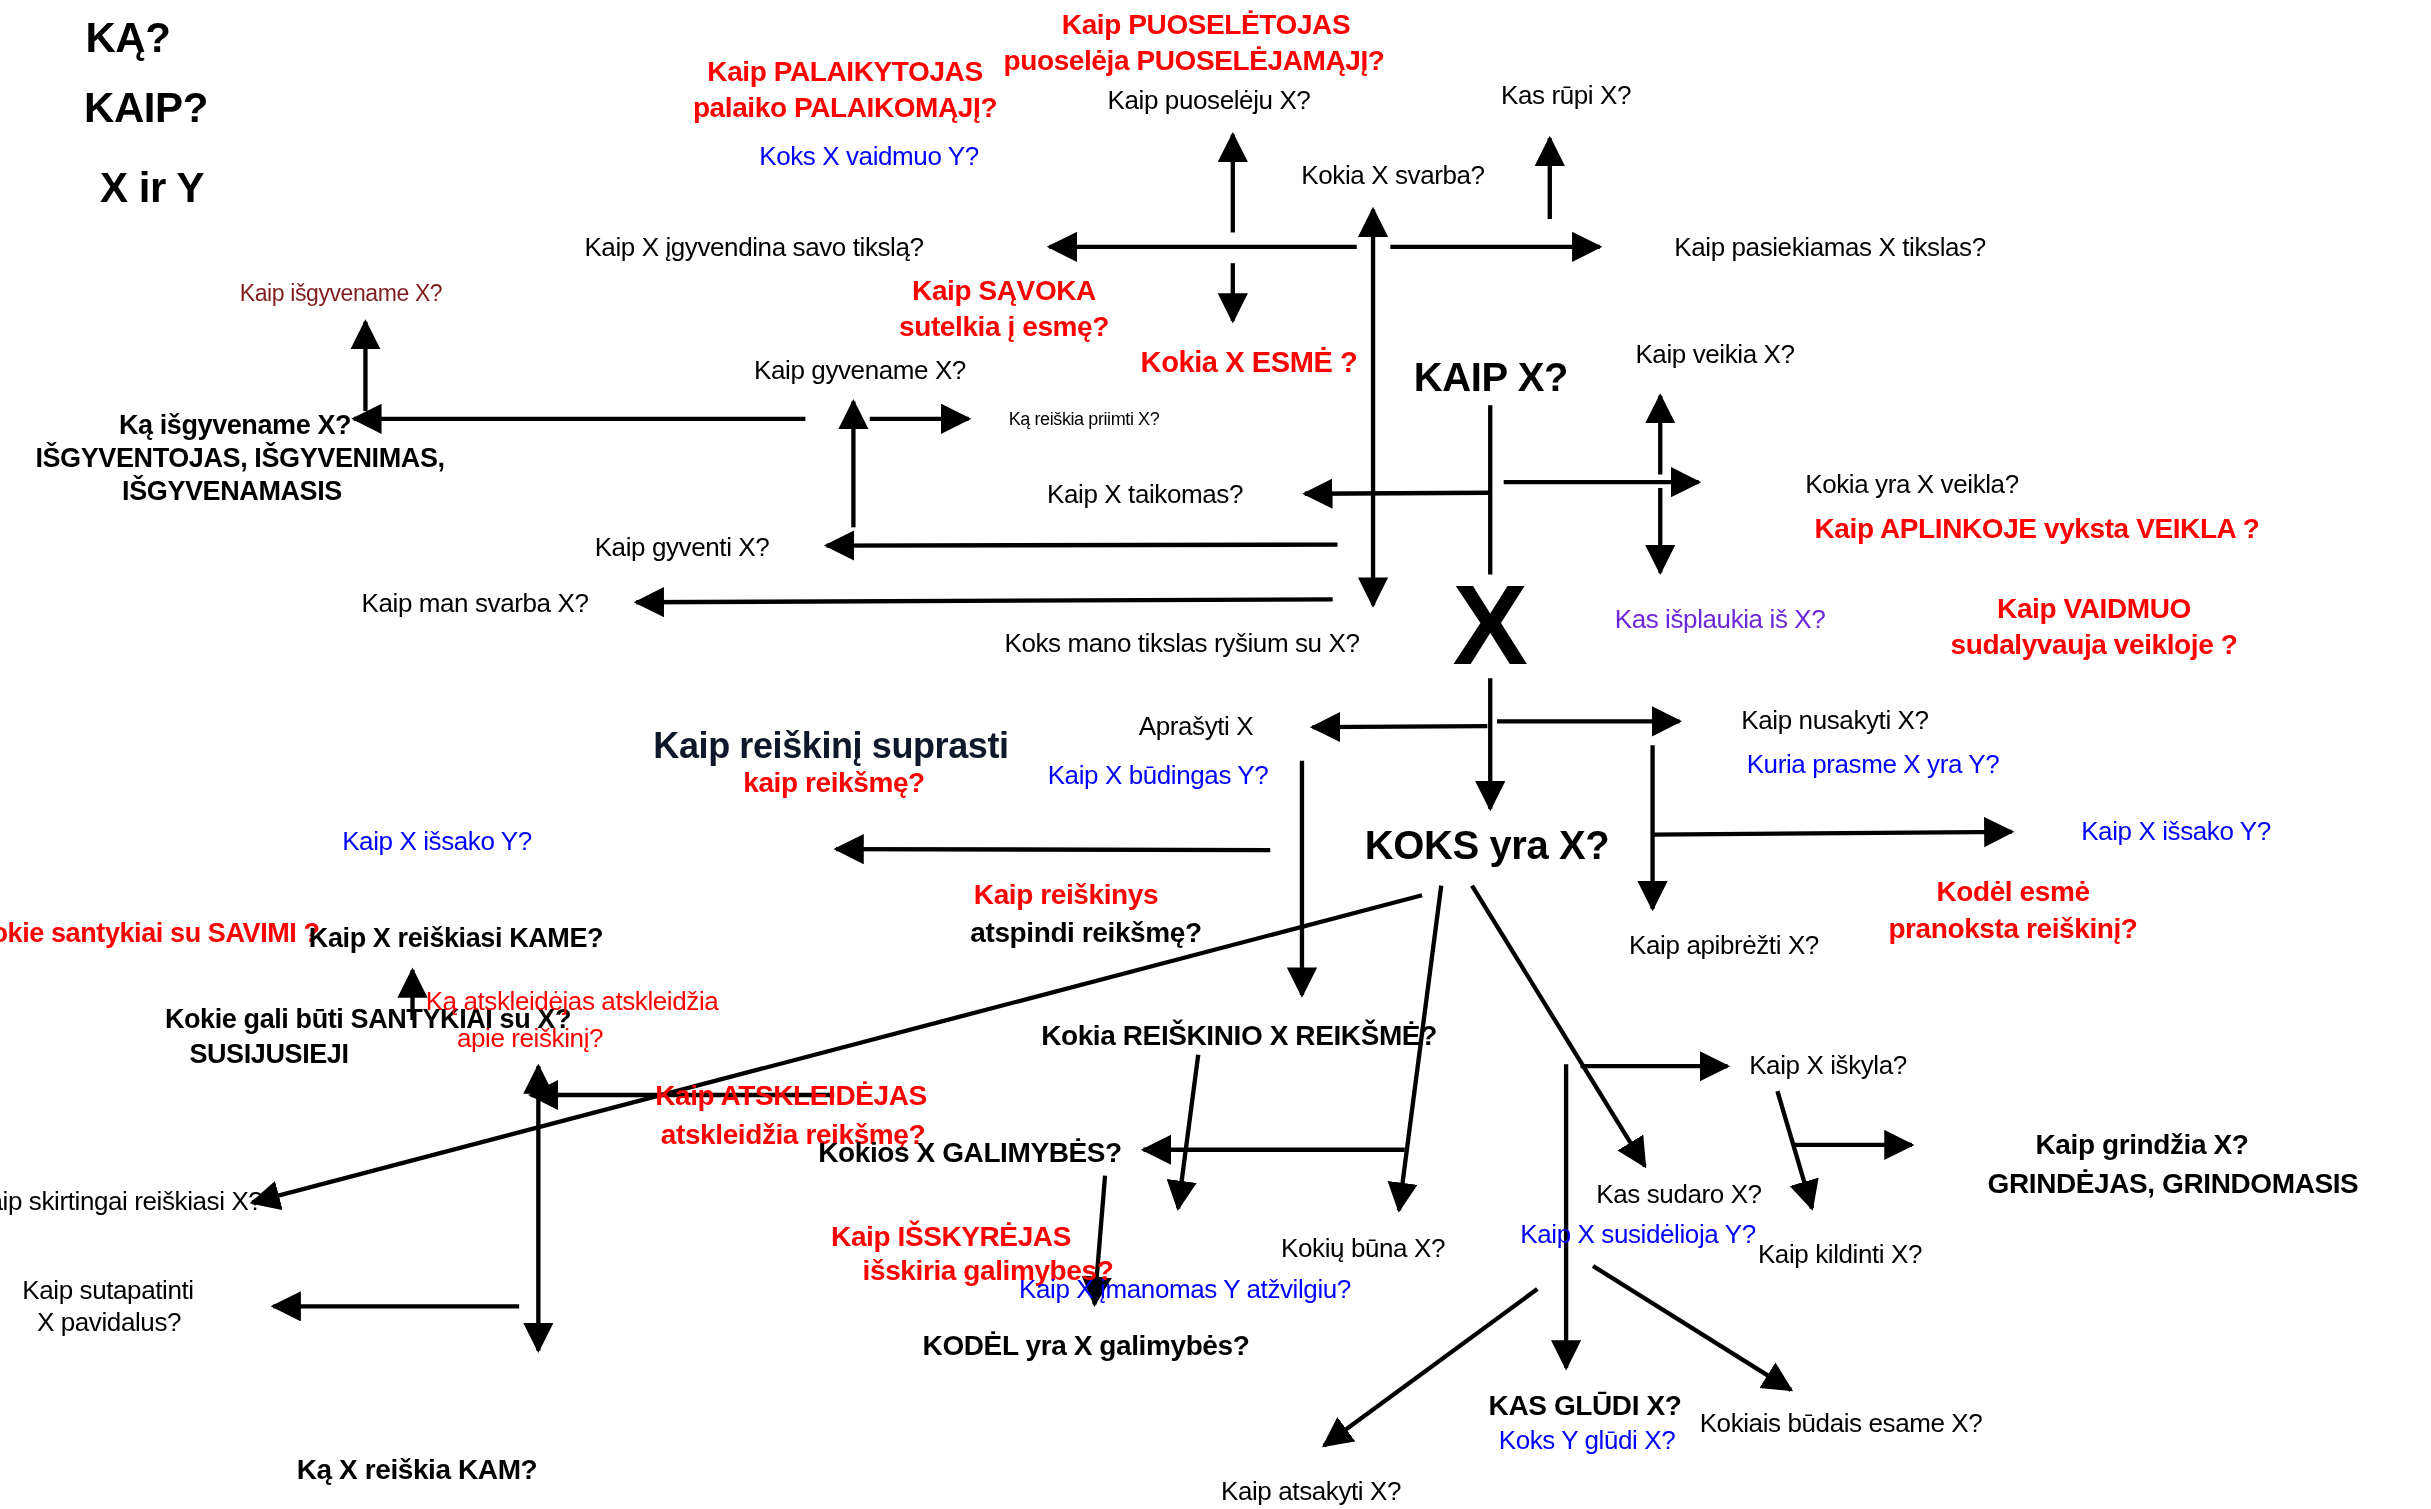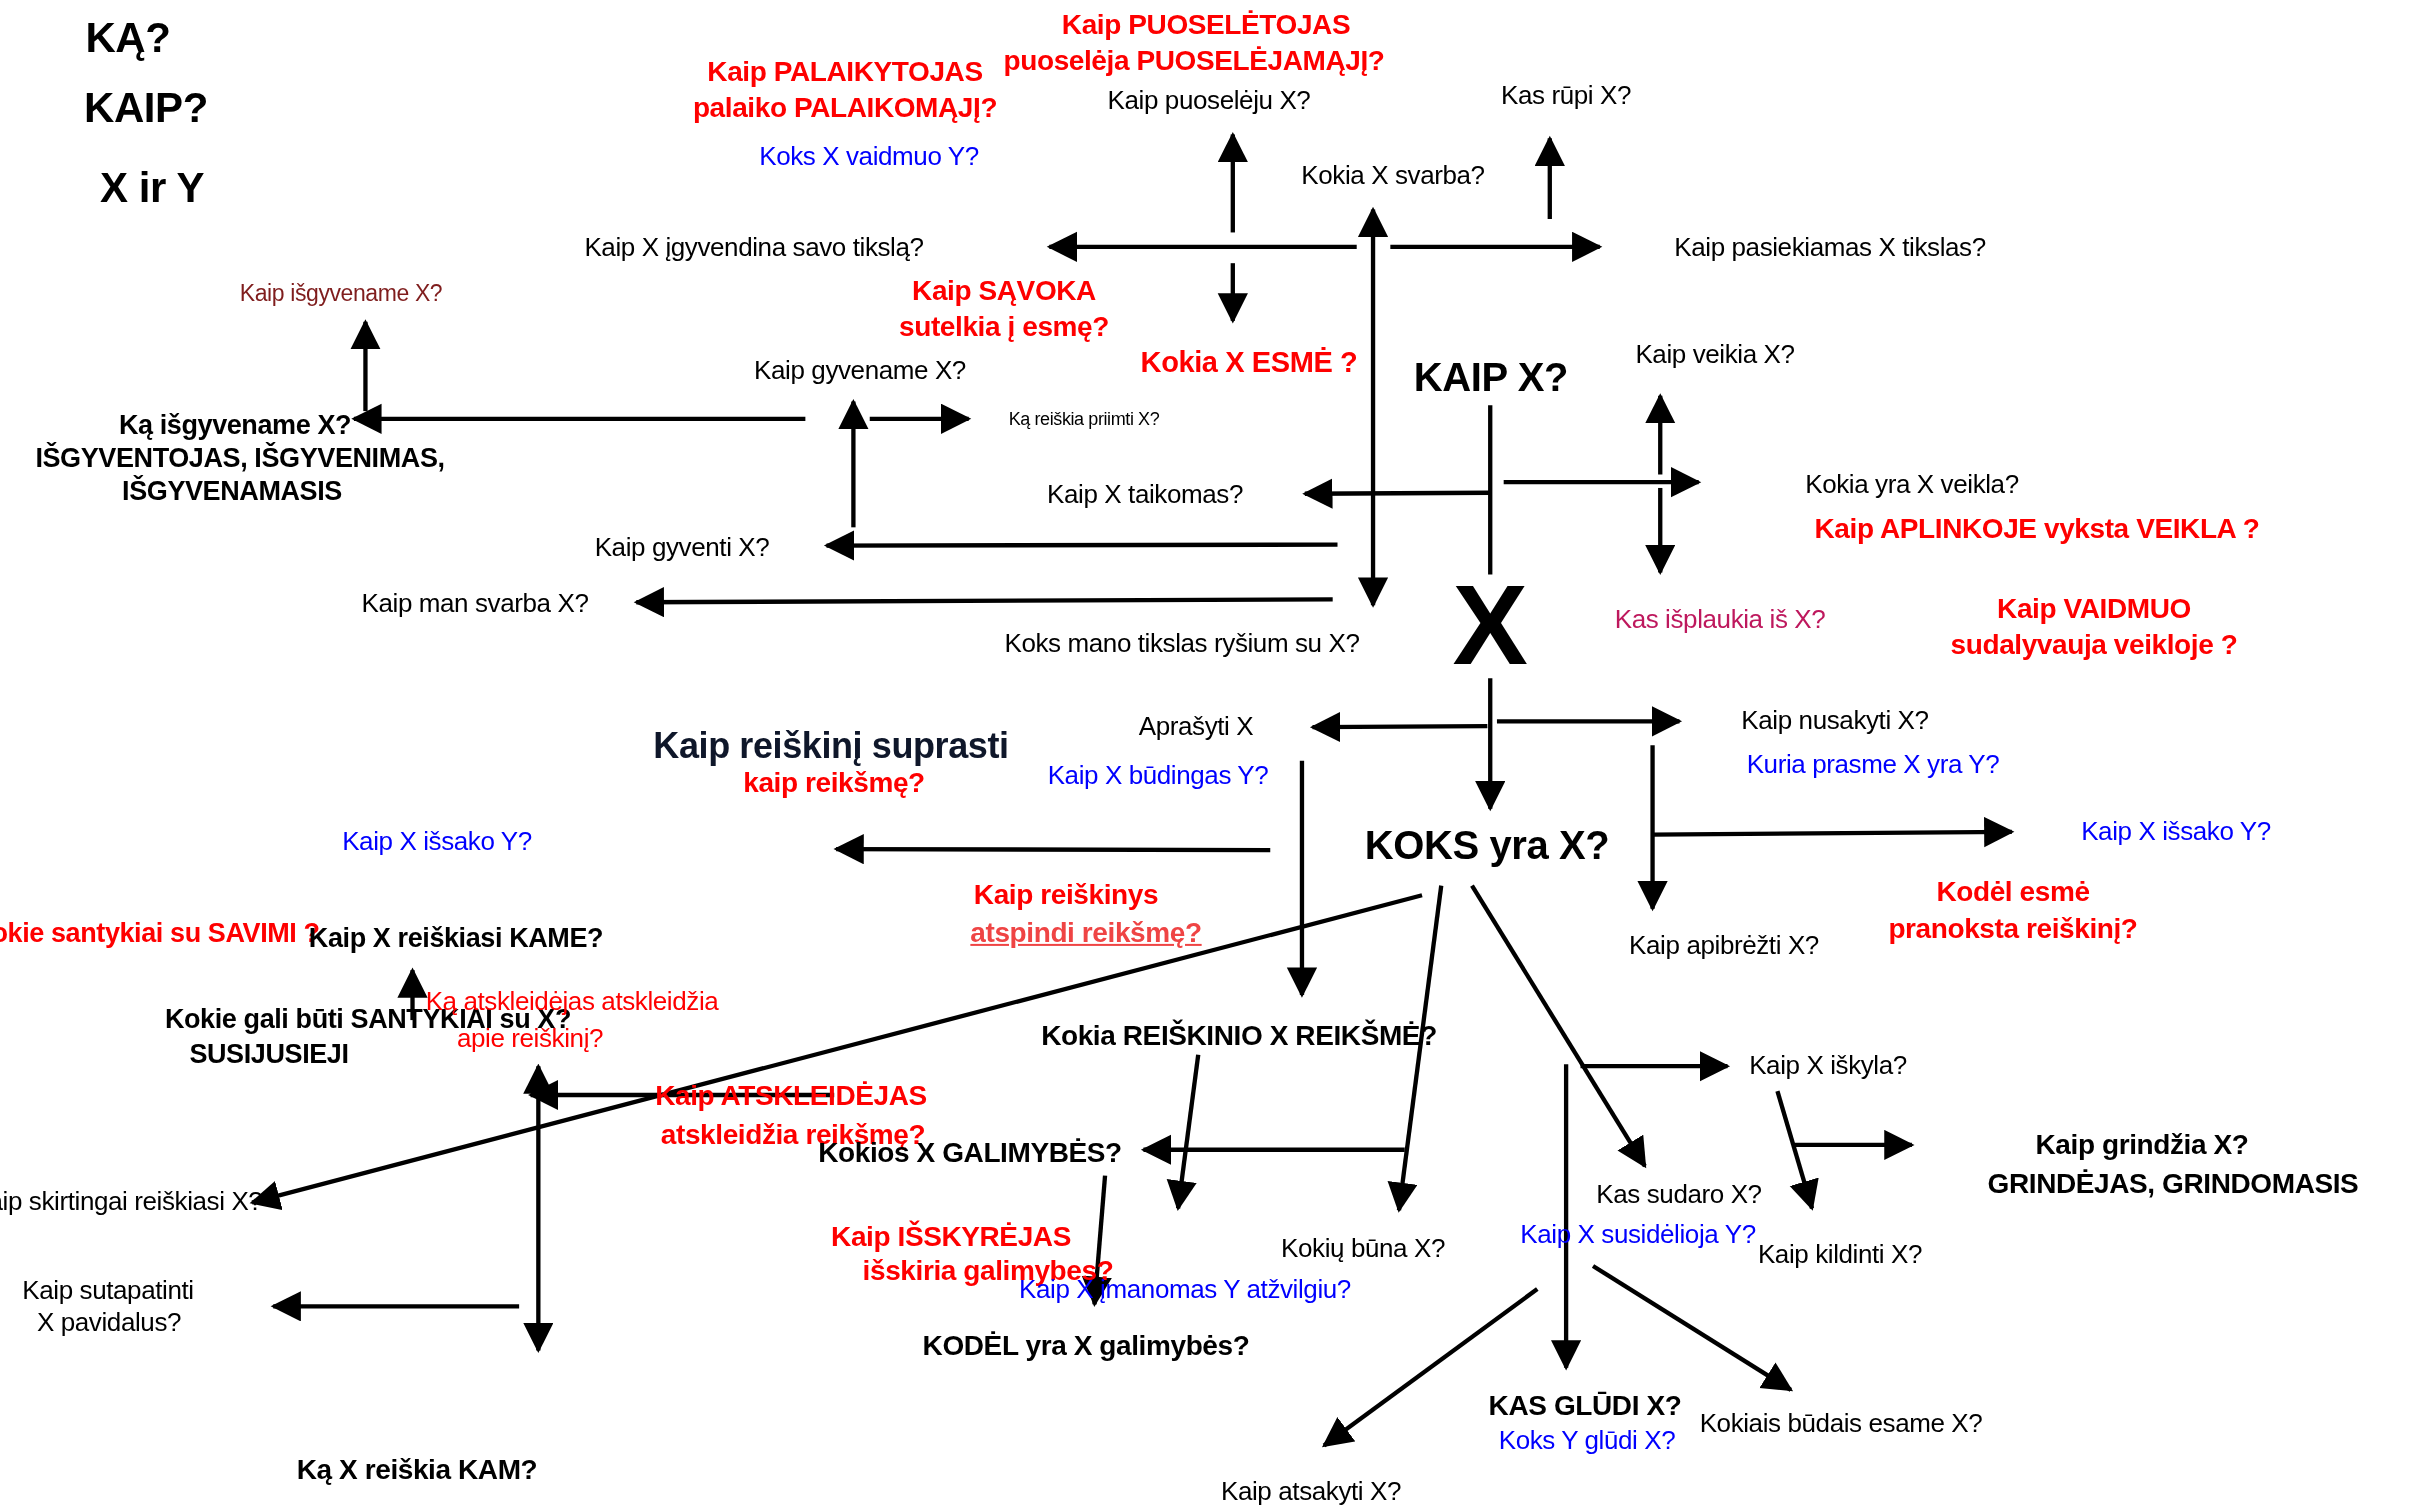--- a/index.html
+++ b/index.html
@@ -100,40 +100,40 @@
       <div class="node w700" style="left: 1491px; top: 377px; font-size: 40px; color: rgb(0, 0, 0);">KAIP X?</div>
       <div class="node" style="left: 1715px; top: 355px; font-size: 26px; color: rgb(0, 0, 0);">Kaip veikia X?</div>
       <div class="node w700" style="left: 235px; top: 426px; font-size: 27px; color: rgb(0, 0, 0);">Ką išgyvename X?</div>
       <div class="node w700" style="left: 240px; top: 459px; font-size: 27px; color: rgb(0, 0, 0);">IŠGYVENTOJAS, IŠGYVENIMAS,</div>
       <div class="node w700" style="left: 232px; top: 492px; font-size: 27px; color: rgb(0, 0, 0);">IŠGYVENAMASIS</div>
       <div class="node" style="left: 1084px; top: 419px; font-size: 18px; color: rgb(0, 0, 0);">Ką reiškia priimti X?</div>
       <div class="node" style="left: 1145px; top: 495px; font-size: 26px; color: rgb(0, 0, 0);">Kaip X taikomas?</div>
       <div class="node" style="left: 1912px; top: 485px; font-size: 26px; color: rgb(0, 0, 0);">Kokia yra X veikla?</div>
       <div class="node w700" style="left: 2037px; top: 529px; font-size: 28px; color: rgb(254, 0, 0);">Kaip APLINKOJE vyksta VEIKLA ?</div>
       <div class="node" style="left: 682px; top: 548px; font-size: 26px; color: rgb(0, 0, 0);">Kaip gyventi X?</div>
-      <div class="node" style="left: 1720px; top: 620px; font-size: 26px; color: #be185d;">Kas išplaukia iš X?</div>
+      <div class="node" style="left: 1720px; top: 620px; font-size: 26px; color: #6d28d9;">Kas išplaukia iš X?</div>
       <div class="node w700" style="left: 2094px; top: 609px; font-size: 28px; color: rgb(254, 0, 0);">Kaip VAIDMUO</div>
       <div class="node w700" style="left: 2094px; top: 645px; font-size: 28px; color: rgb(254, 0, 0);">sudalyvauja veikloje ?</div>
       <div class="node" style="left: 475px; top: 604px; font-size: 26px; color: rgb(0, 0, 0);">Kaip man svarba X?</div>
       <div class="node" style="left: 1182px; top: 644px; font-size: 26px; color: rgb(0, 0, 0);">Koks mano tikslas ryšium su X?</div>
       <div class="node w700" style="left: 1490px; top: 626px; font-size: 113px; color: rgb(0, 0, 0);">X</div>
       <div class="node" style="left: 1196px; top: 727px; font-size: 26px; color: rgb(0, 0, 0);">Aprašyti X</div>
       <div class="node" style="left: 1835px; top: 721px; font-size: 26px; color: rgb(0, 0, 0);">Kaip nusakyti X?</div>
       <div class="node" style="left: 1873px; top: 765px; font-size: 26px; color: rgb(0, 0, 254);">Kuria prasme X yra Y?</div>
       <div class="node" style="left: 1158px; top: 776px; font-size: 26px; color: rgb(0, 0, 254);">Kaip X būdingas Y?</div>
       <div class="node w700" style="left: 831px; top: 746px; font-size: 36px; color: #0f172a;">Kaip reiškinį suprasti</div>
       <div class="node w700" style="left: 834px; top: 783px; font-size: 28px; color: rgb(254, 0, 0);">kaip reikšmę?</div>
       <div class="node w700" style="left: 1487px; top: 845px; font-size: 40px; color: rgb(0, 0, 0);">KOKS yra X?</div>
       <div class="node" style="left: 437px; top: 842px; font-size: 26px; color: rgb(0, 0, 254);">Kaip X išsako Y?</div>
       <div class="node" style="left: 2176px; top: 832px; font-size: 26px; color: rgb(0, 0, 254);">Kaip X išsako Y?</div>
       <div class="node w700" style="left: 2013px; top: 892px; font-size: 28px; color: rgb(254, 0, 0);">Kodėl esmė</div>
       <div class="node w700" style="left: 2013px; top: 929px; font-size: 28px; color: rgb(254, 0, 0);">pranoksta reiškinį?</div>
       <div class="node" style="left: 1724px; top: 946px; font-size: 26px; color: rgb(0, 0, 0);">Kaip apibrėžti X?</div>
       <div class="node w700" style="left: 1066px; top: 895px; font-size: 28px; color: rgb(254, 0, 0);">Kaip reiškinys</div>
-      <div class="node w700" style="left: 1086px; top: 933px; font-size: 28px; color: #ef4444; text-decoration: underline;">atspindi reikšmę?</div>
+      <div class="node w700" style="left: 1086px; top: 933px; font-size: 28px; color: #000000;">atspindi reikšmę?</div>
       <div class="node w700" style="left: 146px; top: 934px; font-size: 27px; color: rgb(254, 0, 0);">Kokie santykiai su SAVIMI ?</div>
       <div class="node w700" style="left: 416px; top: 939px; font-size: 27px; color: rgb(0, 0, 0); margin-left: 40px;">Kaip X reiškiasi KAME?</div>
       <div class="node w700" style="left: 368px; top: 1020px; font-size: 27px; color: rgb(0, 0, 0);">Kokie gali būti SANTYKIAI su X?</div>
       <div class="node w700" style="left: 269px; top: 1055px; font-size: 27px; color: rgb(0, 0, 0);">SUSIJUSIEJI</div>
       <div class="node" style="left: 572px; top: 1002px; font-size: 26px; color: rgb(254, 0, 0);">Ką atskleidėjas atskleidžia</div>
       <div class="node" style="left: 530px; top: 1039px; font-size: 26px; color: rgb(254, 0, 0);">apie reiškinį?</div>
       <div class="node w700" style="left: 1239px; top: 1036px; font-size: 28px; color: rgb(0, 0, 0);">Kokia REIŠKINIO X REIKŠMĖ?</div>
       <div class="node w700" style="left: 791px; top: 1096px; font-size: 28px; color: rgb(254, 0, 0);">Kaip ATSKLEIDĖJAS</div>
       <div class="node w700" style="left: 793px; top: 1135px; font-size: 28px; color: rgb(254, 0, 0);">atskleidžia reikšmę?</div>
       <div class="node w700" style="left: 970px; top: 1153px; font-size: 28px; color: rgb(0, 0, 0);">Kokios X GALIMYBĖS?</div>

